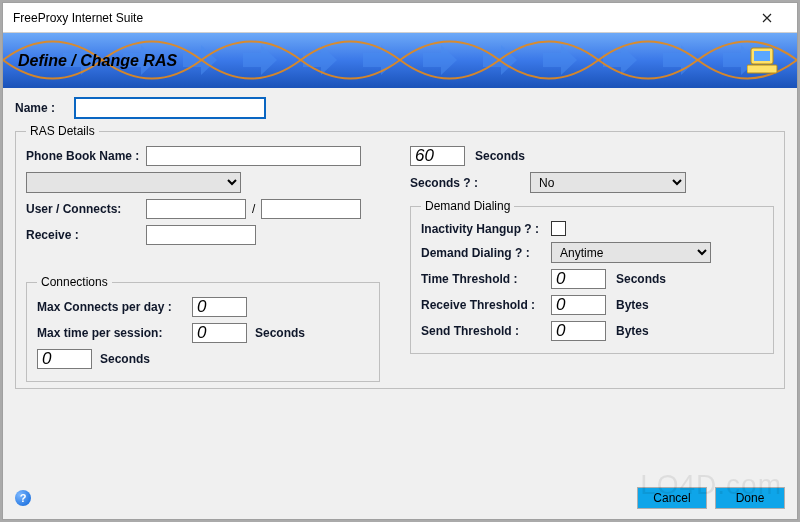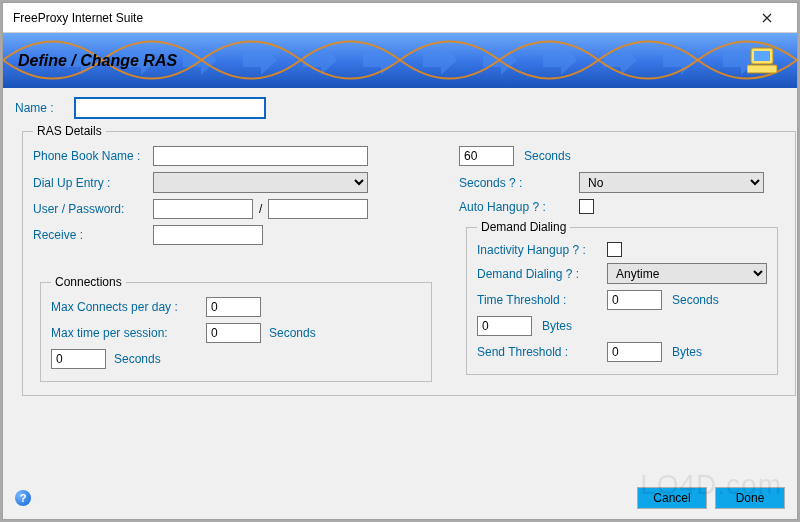--- a/index.html
+++ b/index.html
@@ -54,29 +54,30 @@
 
   .client {
     flex: 1;
     background: #f0f0f0;
     padding: 10px 12px 8px 12px;
     position: relative;
     font-size: 12px;
   }
 
   .row { display: flex; align-items: center; margin-bottom: 6px; }
-  .lbl { color: #0369a1; }
+  .lbl { color: #0f172a; font-weight: bold; }
 
   input[type="text"] {
     height: 20px;
     border: 1px solid #7a7a7a;
     background: #fff;
     padding: 1px 4px;
     font-family: inherit;
-    font-size: 12px;
+    font-size: 17px;
+    font-style: italic;
   }
   input.num { text-align: left; }
   input.focused { border: 1px solid #0a66c2; outline: 1px solid #0a66c2; }
 
   select {
     height: 21px;
     border: 1px solid #7a7a7a;
     background: #e4e4e4;
     font-family: inherit;
     font-size: 12px;
@@ -85,21 +86,21 @@
 
   .checkbox {
     width: 15px; height: 15px;
     border: 1px solid #333;
     background: #fff;
     display: inline-block;
   }
 
   fieldset {
     border: 1px solid #bfbfbf;
-    margin: 7px; padding: 8px 10px 6px 10px;
+    margin: 0; padding: 8px 10px 6px 10px;
   }
   legend { padding: 0 4px; font-size: 12px; }
 
   .cols { display: flex; gap: 20px; align-items:flex-start; }
   .left, .right { flex: 1; }
 
   .footer {
     position: absolute; left:0; right:0; bottom: 0;
     padding: 8px 12px 10px 12px;
     display: flex; align-items: center;
@@ -185,37 +186,36 @@
 
     <fieldset style="margin-top:4px;">
       <legend>RAS Details</legend>
       <div class="cols">
         <div class="left">
           <div class="row">
             <span class="lbl" style="width:120px">Phone Book Name :</span>
             <input type="text" style="width: 215px;" value="">
           </div>
           <div class="row">
-            <span class="lbl" style="width:120px">Dial Up Entry :</span>
             <select style="width:215px">
               <option></option>
             </select>
           </div>
           <div class="row">
-            <span class="lbl" style="width:120px">User / Password:</span>
+            <span class="lbl" style="width:120px">User / Connects:</span>
             <input type="text" style="width: 100px;" value="">
             <span style="margin:0 6px">/</span>
             <input type="text" style="width: 100px;" value="">
           </div>
           <div class="row">
             <span class="lbl" style="width:120px">Receive :</span>
             <input type="text" style="width: 110px;" value="">
           </div>
 
-          <fieldset style="margin-top:30px; width: 392px;">
+          <fieldset style="margin-top:30px; width: 354px;">
             <legend>Connections</legend>
             <div class="row">
               <span class="lbl" style="width:155px">Max Connects per day :</span>
               <input type="text" class="num" style="width: 55px;" value="0">
             </div>
             <div class="row">
               <span class="lbl" style="width:155px">Max time per session:</span>
               <input type="text" class="num" style="width: 55px;" value="0">
               <span class="lbl" style="margin-left:8px">Seconds</span>
             </div>
@@ -226,47 +226,44 @@
           </fieldset>
         </div>
 
         <div class="right">
           <div class="row">
             <input type="text" class="num" style="width: 55px;" value="60">
             <span class="lbl" style="margin-left:10px">Seconds</span>
           </div>
           <div class="row">
             <span class="lbl" style="width:120px">Seconds ? :</span>
-            <select style="width:185px">
+            <select style="width:156px">
               <option>No</option>
             </select>
-          </div>
-          <div class="row">
-            <span class="lbl" style="width:120px">Auto Hangup ? :</span>
-            <span class="checkbox"></span>
           </div>
 
           <fieldset style="margin-top:4px;">
             <legend>Demand Dialing</legend>
             <div class="row">
               <span class="lbl" style="width:130px">Inactivity Hangup ? :</span>
               <span class="checkbox"></span>
             </div>
             <div class="row">
               <span class="lbl" style="width:130px">Demand Dialing ? :</span>
               <select style="width:160px">
                 <option>Anytime</option>
               </select>
             </div>
             <div class="row">
               <span class="lbl" style="width:130px">Time Threshold :</span>
               <input type="text" class="num" style="width: 55px;" value="0">
               <span class="lbl" style="margin-left:10px">Seconds</span>
             </div>
             <div class="row">
+              <span class="lbl" style="width:130px">Receive Threshold :</span>
               <input type="text" class="num" style="width: 55px;" value="0">
               <span class="lbl" style="margin-left:10px">Bytes</span>
             </div>
             <div class="row">
               <span class="lbl" style="width:130px">Send Threshold :</span>
               <input type="text" class="num" style="width: 55px;" value="0">
               <span class="lbl" style="margin-left:10px">Bytes</span>
             </div>
           </fieldset>
         </div>

